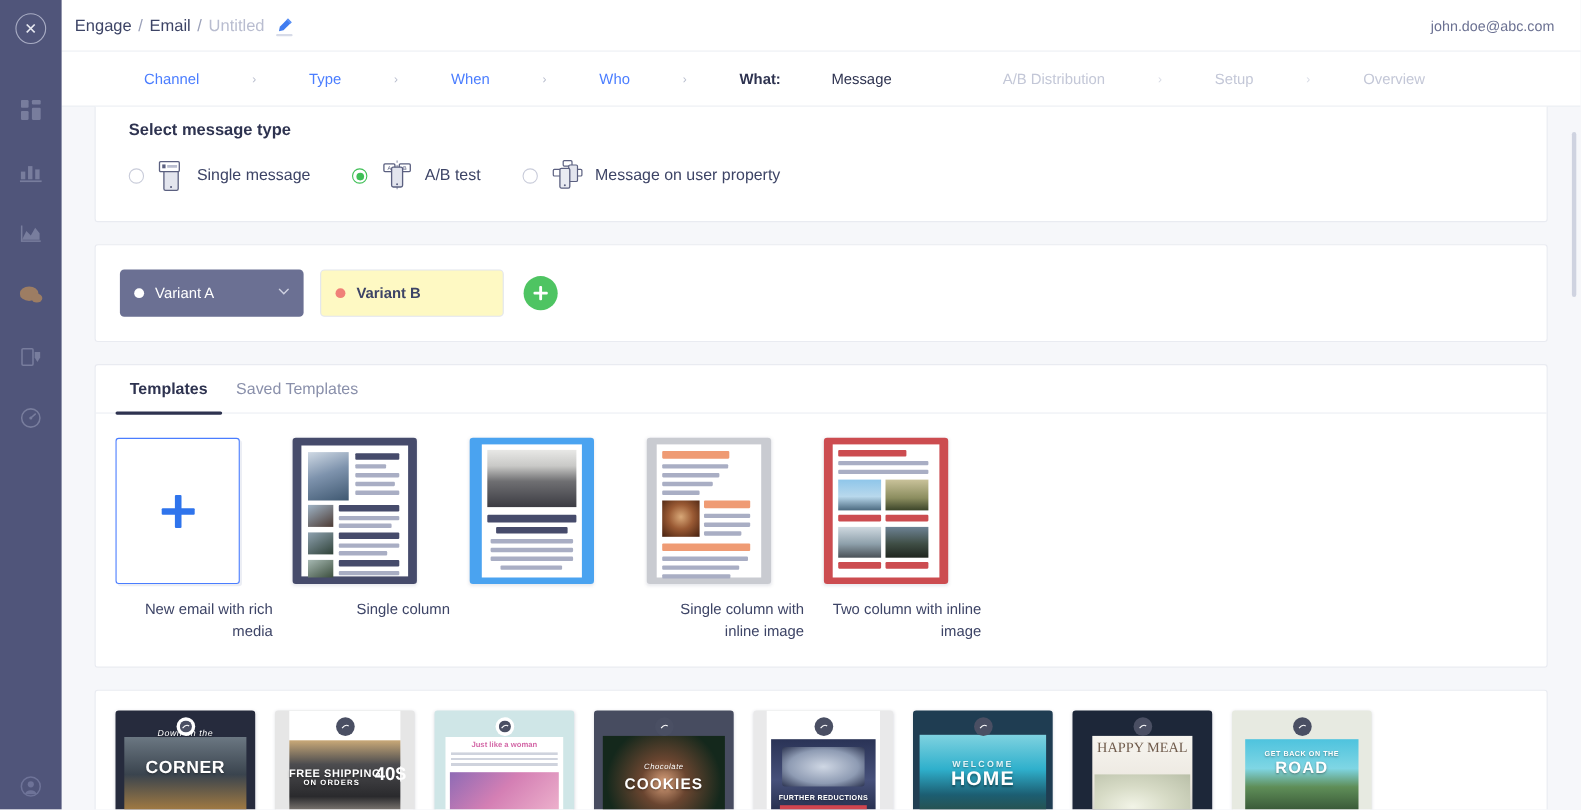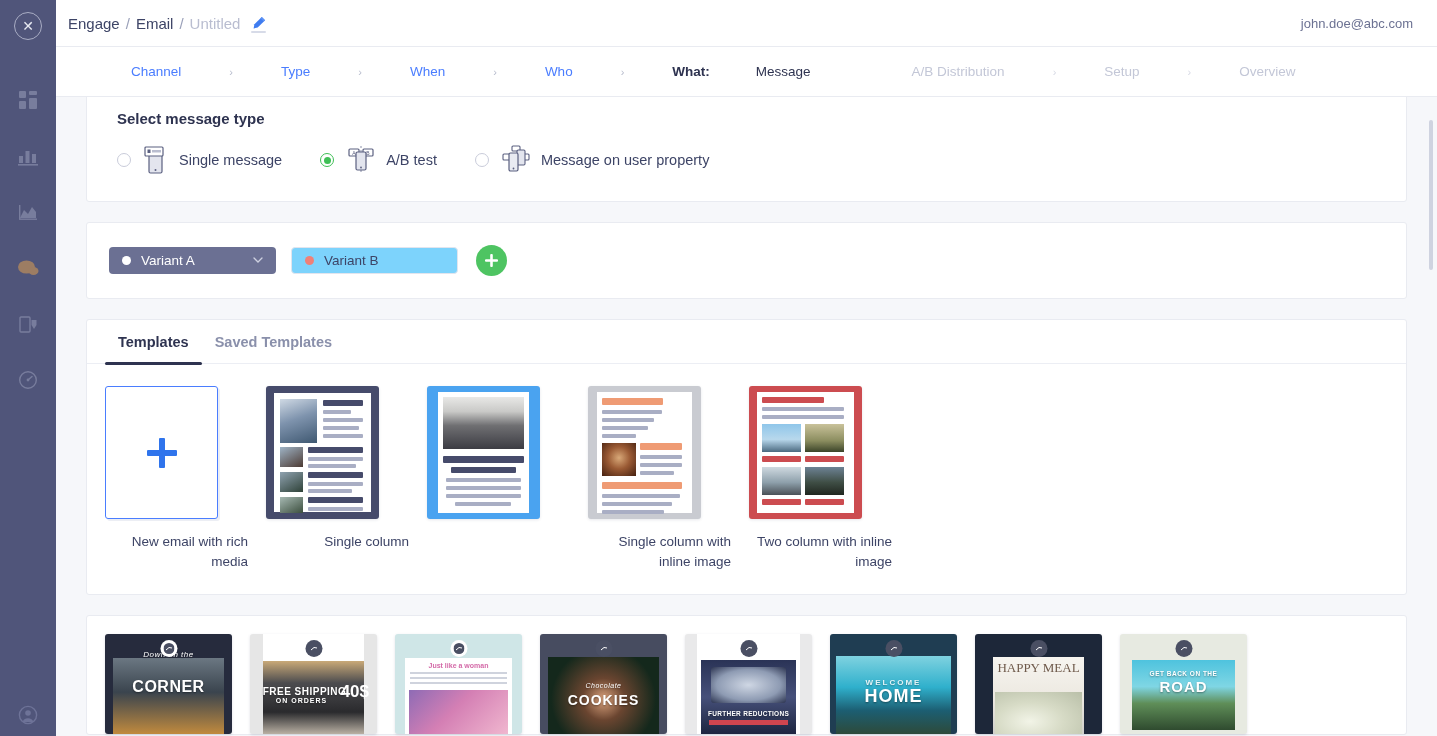--- a/index.html
+++ b/index.html
@@ -83,40 +83,40 @@
     background:#fff; flex:0 0 14px; display:flex; align-items:center; justify-content:center;
   }
   .radio.on { border-color:#3fbf56; }
   .radio.on::after{ content:""; width:7px; height:7px; border-radius:50%; background:#3fbf56; }
   .radio-icon { margin:0 10px 0 12px; display:flex; align-items:center; }
   .radio-label { font-size:14.5px; color:#3d4466; }
 
   
   .variant-card { padding:22px 22px; display:flex; align-items:center; }
   .variant-tab {
-    width:167px; height:27px; border-radius:4px; display:flex; align-items:center;
+    width:167px; height:43px; border-radius:4px; display:flex; align-items:center;
     padding:0 13px; cursor:pointer; font-size:13.5px;
   }
   .variant-tab.active { background:#6b7093; color:#fff; }
-  .variant-tab.idle { background:#7dd3fc; border:1px solid #e2e5ee; color:#3d4466; margin-left:15px; }
+  .variant-tab.idle { background:#fef9c3; border:1px solid #e2e5ee; color:#3d4466; margin-left:15px;font-weight:bold; }
   .vdot { width:9px; height:9px; border-radius:50%; flex:0 0 9px; margin-right:10px; }
   .vname { flex:1; }
   .vchev { font-size:10px; opacity:.85; }
   .add-variant {
     width:31px; height:31px; border-radius:50%; background:#4ec462; margin-left:18px;
     display:flex; align-items:center; justify-content:center; color:#fff;
     font-size:22px; line-height:1; cursor:pointer; font-weight:300;
   }
 
   
   .tpl-card { padding:0;text-align:right; }
   .tabs { display:flex; padding:0 18px; border-bottom:1px solid #eceef4; height:44px; }
   .tab {
     padding:0 13px; height:44px; display:flex; align-items:center; font-size:14.5px;
-    color:#8a90ab; cursor:pointer; position:relative;font-weight:bold;
+    color:#8a90ab; cursor:pointer; position:relative;
   }
   .tab.active { color:#2e3350; font-weight:bold; }
   .tab.active::after{
     content:""; position:absolute; left:0; right:0; bottom:-1px; height:3px; background:#2e3350; border-radius:2px;
   }
   .tpl-grid { display:flex; padding:22px 18px 22px 18px; gap:18px; flex-wrap:nowrap; }
   .tpl-item { width:143px; cursor:pointer; }
   .thumb {
     width:113px; height:133px; border-radius:3px; overflow:hidden; position:relative;
     box-shadow:0 1px 3px rgba(60,66,100,.12); background:#fff;

